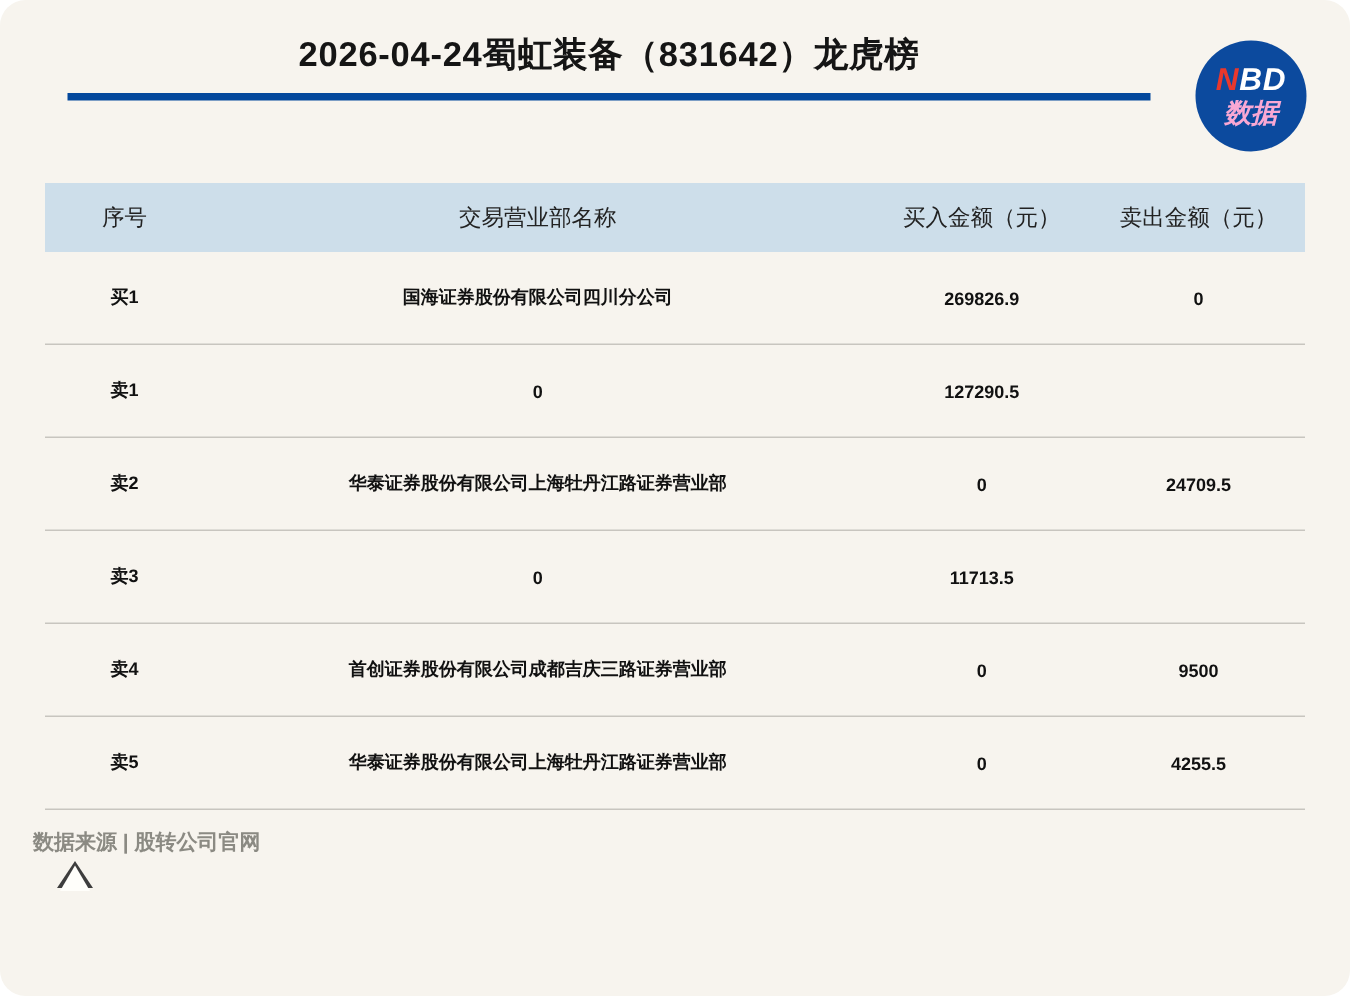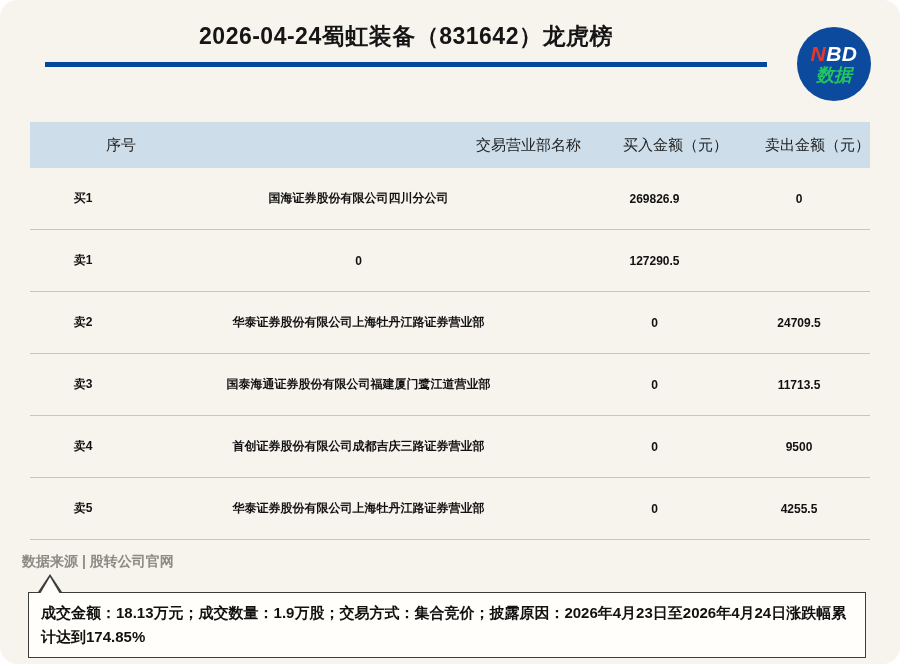--- a/index.html
+++ b/index.html
@@ -31,35 +31,35 @@
   .logo {
     position: absolute; left: 797px; top: 27px;
     width: 74px; height: 74px; border-radius: 50%;
     background: #0c4a9e;
     display: flex; flex-direction: column;
     align-items: center; justify-content: center;
     font-style: italic; font-weight: bold; line-height: 1.08;
   }
   .logo .l1 { font-size: 21px; color: #ffffff; letter-spacing: 0.5px; }
   .logo .l1 .n { color: #e8382d; }
-  .logo .l2 { font-size: 18px; color: #22c55e; }
+  .logo .l2 { font-size: 18px; color: #f9a8d4; }
 
   
   .table { position: absolute; left: 30px; top: 122px; width: 840px; }
   .thead, .trow {
     display: grid;
     grid-template-columns: 106px 445px 147px 142px;
     align-items: center;
   }
   .thead {
     height: 46px;
     background: #cddeea;
     font-size: 15px; color: #222222;
   }
-  .thead > div { text-align: right; }
+  .thead > div { text-align: center; }
   .trow {
     height: 61px;
     border-bottom: 1px solid #c8c5bf;
     font-size: 12px; font-weight: bold; color: #111111;
   }
   .trow > div { text-align: center; }
 
   
   .source {
     position: absolute; left: 22px; top: 553px;
@@ -122,39 +122,35 @@
       <div>127290.5</div>
     </div>
     <div class="trow">
       <div>卖2</div>
       <div>华泰证券股份有限公司上海牡丹江路证券营业部</div>
       <div>0</div>
       <div>24709.5</div>
     </div>
     <div class="trow">
       <div>卖3</div>
-      <div>国泰海通证券股份有限公司福建厦门鹭江道营业部</div>
       <div>0</div>
       <div>11713.5</div>
     </div>
     <div class="trow">
       <div>卖4</div>
       <div>首创证券股份有限公司成都吉庆三路证券营业部</div>
       <div>0</div>
       <div>9500</div>
     </div>
     <div class="trow">
       <div>卖5</div>
       <div>华泰证券股份有限公司上海牡丹江路证券营业部</div>
       <div>0</div>
       <div>4255.5</div>
     </div>
   </div>
 
   <div class="source">数据来源 | 股转公司官网</div>
 
-  <div class="callout">
-    <span>成交金额：18.13万元；成交数量：1.9万股；交易方式：集合竞价；披露原因：2026年4月23日至2026年4月24日涨跌幅累计达到174.85%</span>
-  </div>
   <div class="pointer-outer"></div>
   <div class="pointer-inner"></div>
 
 </div>
 
 </body></html>

